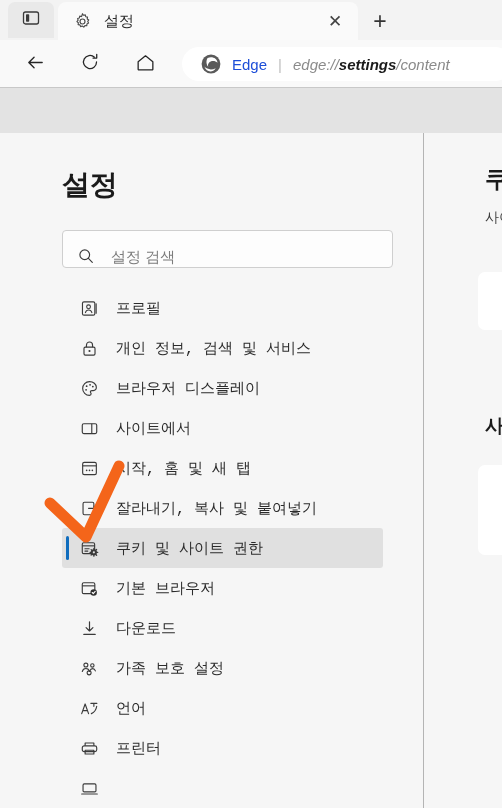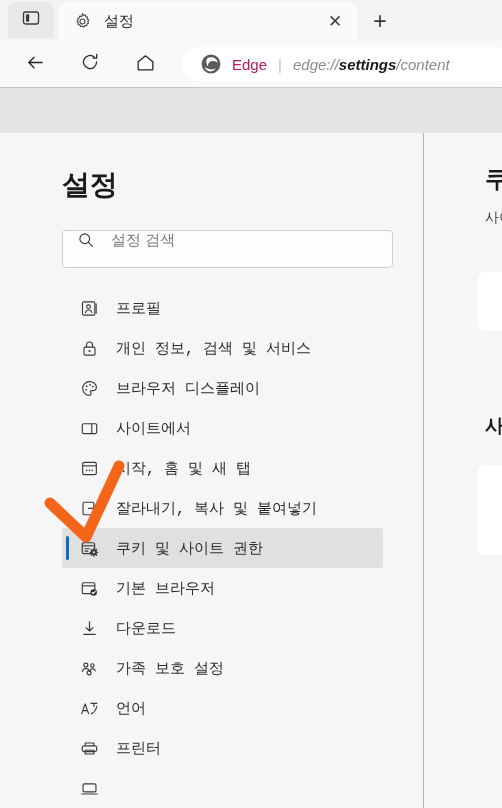--- a/index.html
+++ b/index.html
@@ -70,21 +70,21 @@
 
   .addressbar {
     position: absolute; left: 182px; top: 47px;
     width: 330px; height: 34px;
     background: #ffffff;
     border-radius: 17px;
     display: flex; align-items: center;
     padding-left: 18px;
   }
   .edge-logo { width: 22px; height: 22px; flex: 0 0 22px; }
-  .edge-name { font-size: 15px; color: #be185d; margin-left: 10px; white-space: nowrap; }
+  .edge-name { font-size: 15px; color: #1d4ed8; margin-left: 10px; white-space: nowrap; }
   .addr-sep { color: #c0c0c0; margin: 0 11px; font-size: 15px; }
   .addr-url { font-size: 15px; white-space: nowrap; font-style: italic; }
   .addr-url .dim { color: #8a8a8a; }
   .addr-url .strong { color: #1a1a1a; font-weight: bold; }
 
   .chrome-divider {
     position: absolute; top: 87px; left: 0;
     width: 502px; height: 1px; background: #c8c8c8;
   }
   .gray-band {
@@ -109,21 +109,21 @@
     font-size: 28px; font-weight: bold; color: #1a1a1a;
     letter-spacing: -0.3px;
   }
 
   .searchbox {
     position: absolute; left: 62px; top: 97px;
     width: 331px; height: 38px;
     background: #fdfdfd;
     border: 1px solid #cfcfcf;
     border-radius: 4px;
-    display: flex; align-items: flex-start;
+    display: flex; align-items: flex-end;
     padding-left: 14px;
   }
   .search-icon-wrap { width: 20px; height: 20px; flex: 0 0 20px; }
   .search-placeholder { font-size: 15px; color: #7c7c7c; margin-left: 14px; }
 
   .nav-list { position: absolute; left: 0; top: 155px; width: 423px; font-family: Liberation Mono, monospace; }
   .nav-item {
     position: relative;
     height: 40px;
     display: flex; align-items: center;

